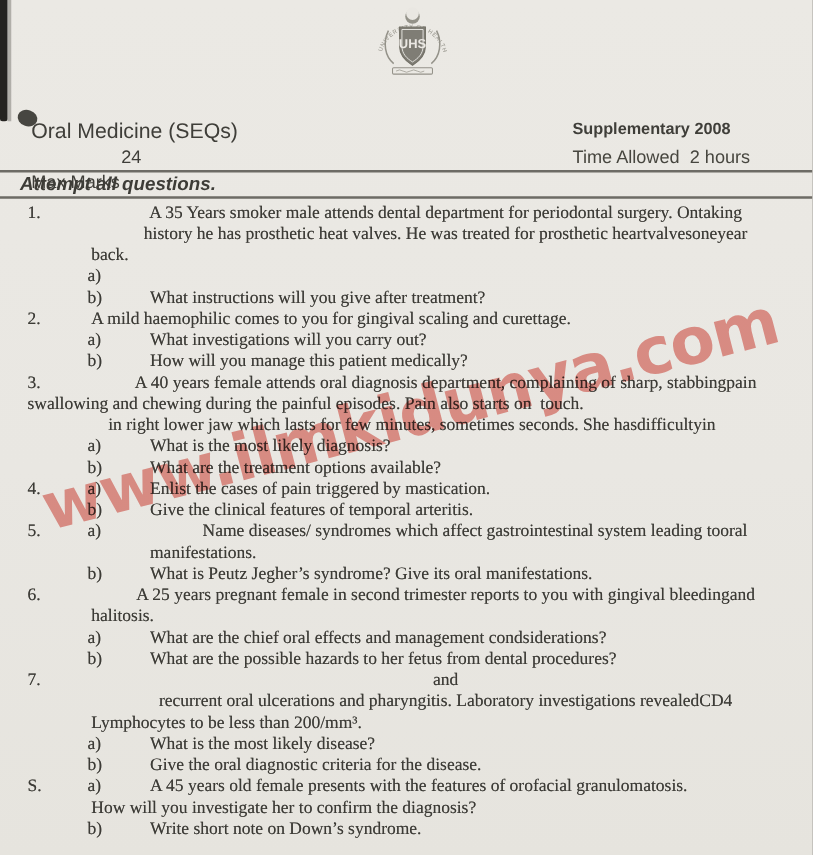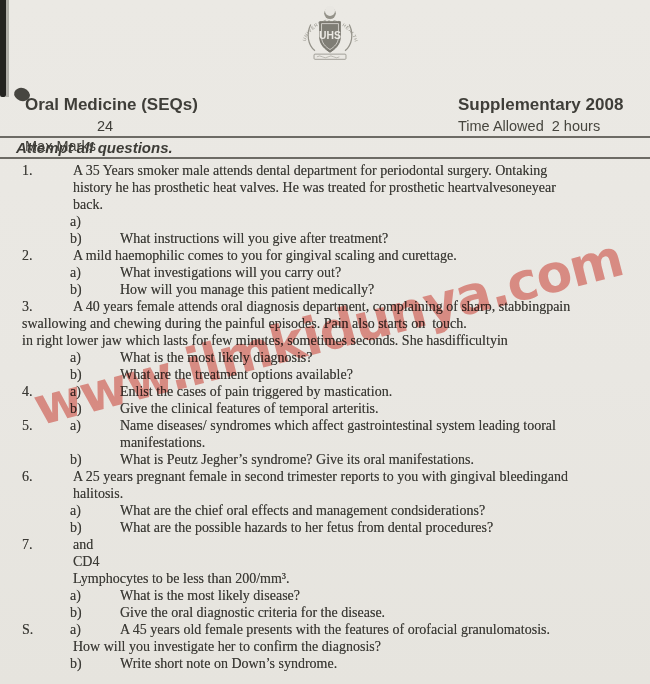--- a/index.html
+++ b/index.html
@@ -14,41 +14,41 @@
   .edge-blob{position:absolute;left:14px;top:88px;width:16px;height:13px;background:#35342f;border-radius:50%;transform:rotate(18deg);opacity:.9;}
   
   .logo{position:absolute;left:283px;top:2px;width:94px;height:62px;opacity:.92;}
   
   .title{position:absolute;top:67px;left:0;right:0;text-align:center;
     font-family:"Liberation Sans",sans-serif;font-weight:bold;font-size:20px;letter-spacing:1px;color:#4b4a45;}
   .title .title-text{display:inline-block;border-bottom:2.5px solid #4b4a45;padding:0 8px 2px 8px;}
   
   .hdr{position:absolute;left:0;right:0;font-family:"Liberation Sans",sans-serif;color:#3f3e39;}
   .hdr-subject{top:95px;}
-  .hdr-subject .left{position:absolute;left:25px;font-size:17px;font-weight:bold;}
-  .hdr-subject .right{position:absolute;left:458px;font-size:17px;font-weight:bold;}
+  .hdr-subject .left{position:absolute;left:25px;font-size:17px;font-weight:normal;}
+  .hdr-subject .right{position:absolute;left:458px;font-size:13px;font-weight:bold;}
   .hdr-marks{top:118px;}
   .hdr-marks .lbl{position:absolute;left:25px;font-size:14.5px;margin-top:20px;}
   .hdr-marks .val{position:absolute;left:97px;font-size:14.5px;}
   .hdr-marks .right{position:absolute;left:458px;font-size:14.5px;color:#47463f;}
   .rule{position:absolute;left:0;right:0;height:2px;background:#57554f;opacity:.85;}
   .rule1{top:136px;}
   .rule2{top:157px;}
   .instruction{position:absolute;top:139px;left:0;right:0;
     font-family:"Liberation Sans",sans-serif;font-weight:bold;font-style:italic;font-size:15px;color:#3d3c37;padding-left:16px;}
   
   .questions{position:absolute;top:163px;left:0;right:0;font-size:14px;}
   .line{position:relative;height:17px;}
   .line span{text-shadow:0 0 .5px rgba(60,59,54,.65);}
   .qnum{position:absolute;left:22px;}
   .qletter{position:absolute;left:70px;}
   .content{position:absolute;left:73px;right:10px;white-space:pre-wrap;}
   .content.indent-wide{left:22px;right:13px;}
   .content.indent-sub,.content.indent-subcont{left:120px;right:10px;}
-  .content.justify{display:flex;justify-content:flex-start;}
+  .content.justify{display:flex;justify-content:center;}
   .content.justify span{flex-shrink:0;white-space:nowrap;}
   
   .watermark{
     position:absolute;left:35px;top:378px;white-space:nowrap;
     font-family:"DejaVu Sans",sans-serif;font-weight:bold;font-size:52px;letter-spacing:-1px;
     transform:rotate(-14.5deg);transform-origin:left center;
     color:#e05a50;opacity:.62;mix-blend-mode:multiply;
   }
 </style>
 </head>
@@ -195,21 +195,21 @@
           <span class="qletter">b)</span>
           <div class="content indent-sub"><span>What are the possible hazards to her fetus from dental procedures?</span></div>
         </div>
       </div>
       <div>
         <div class="line">
           <span class="qnum">7.</span>
           <div class="content indent-body justify"><span>and</span></div>
         </div>
         <div class="line">
-          <div class="content indent-body justify"><span>CD4</span></div>
+          <div class="content indent-body justify"><span>recurrent oral ulcerations and pharyngitis. Laboratory investigations revealed</span><span>CD4</span></div>
         </div>
         <div class="line">
           <div class="content indent-body"><span>Lymphocytes to be less than 200/mm³.</span></div>
         </div>
         <div class="line">
           <span class="qletter">a)</span>
           <div class="content indent-sub"><span>What is the most likely disease?</span></div>
         </div>
         <div class="line">
           <span class="qletter">b)</span>

